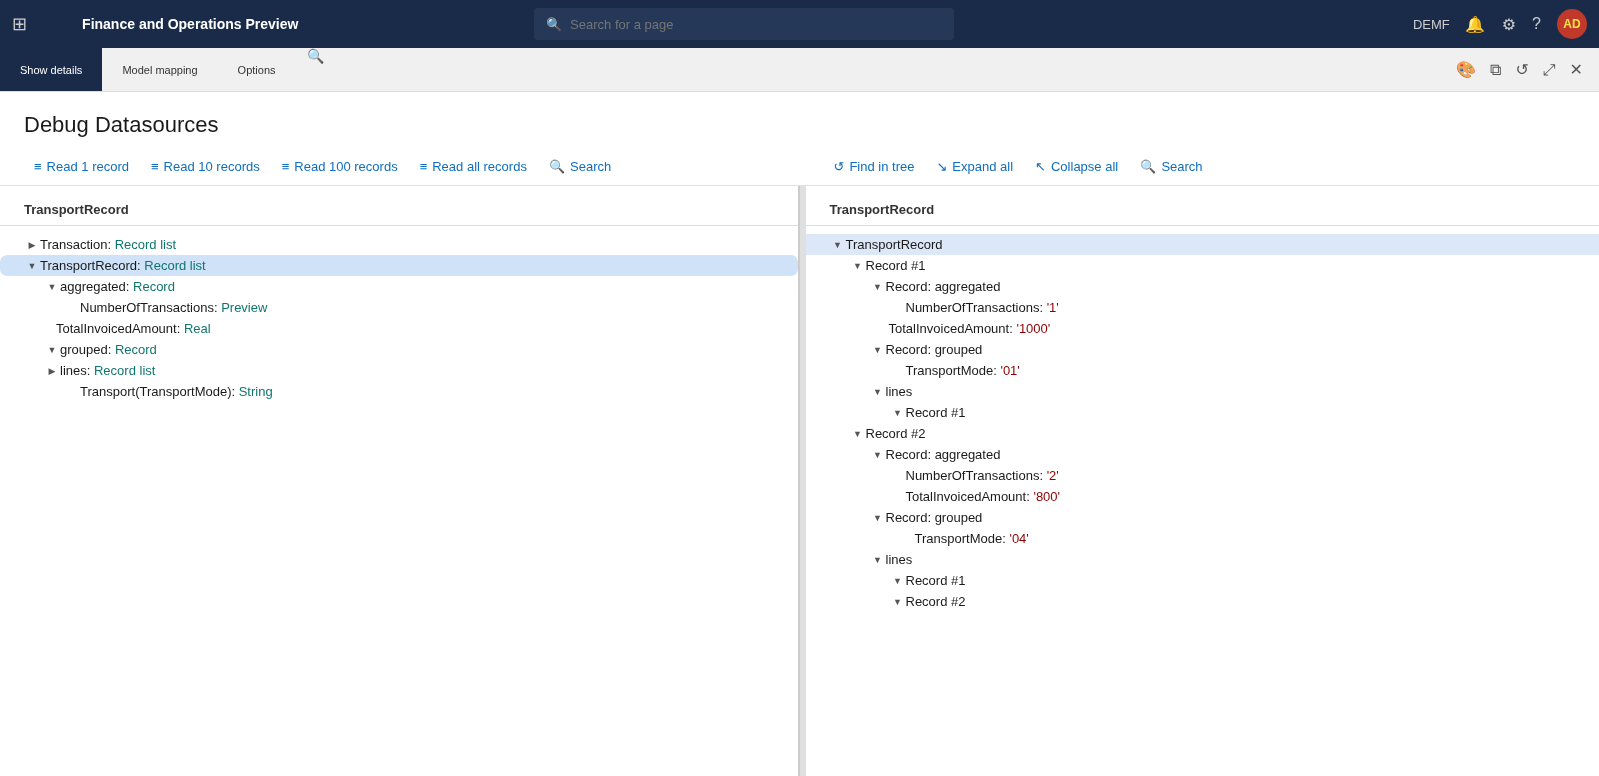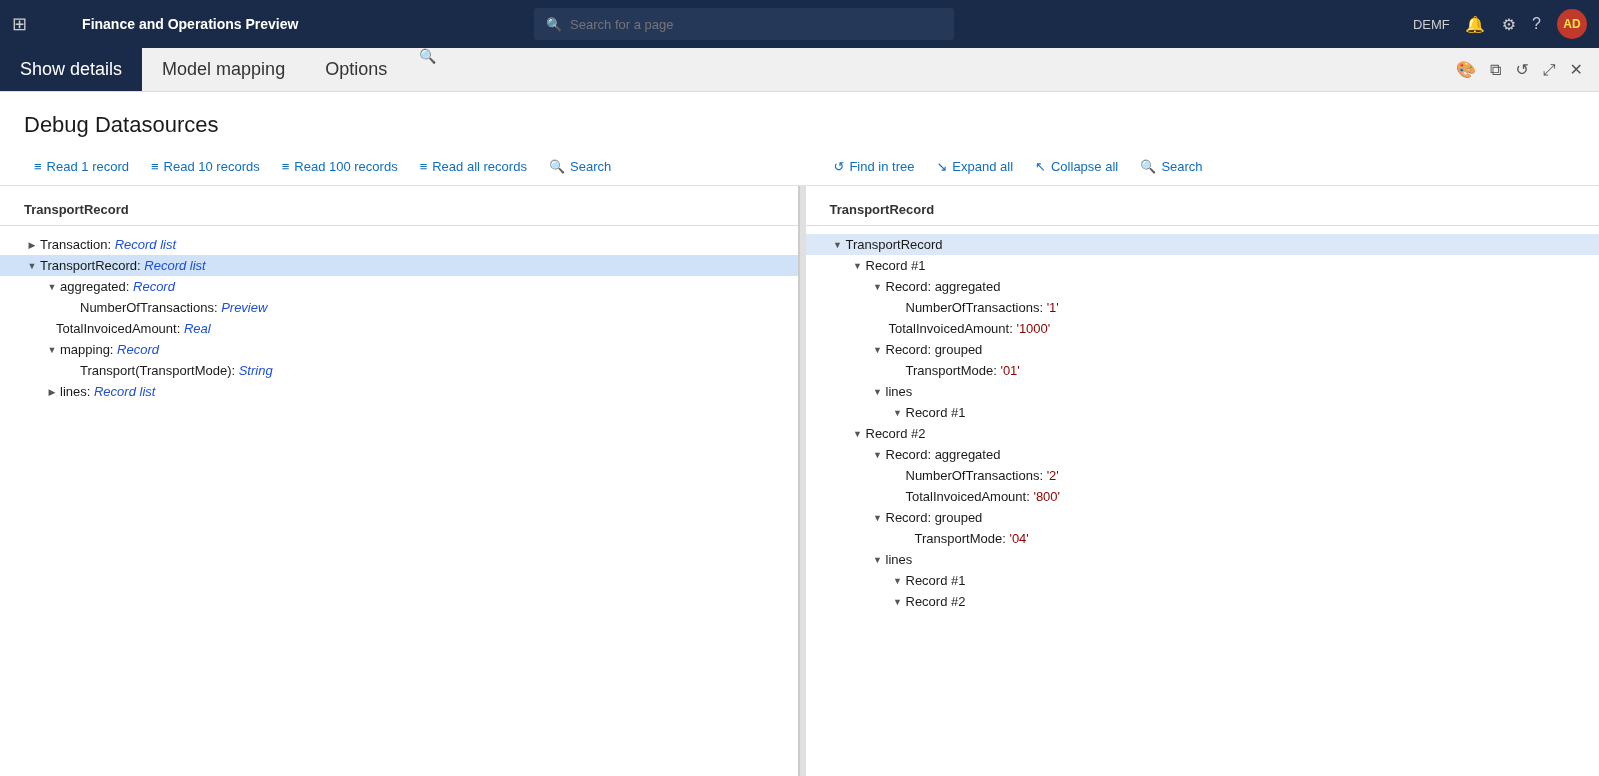--- a/index.html
+++ b/index.html
@@ -52,21 +52,21 @@
       border-bottom: 1px solid #ddd;
       height: 44px;
       display: flex;
       align-items: stretch;
       padding: 0;
     }
     .secondary-nav .tab {
       padding: 0 20px;
       display: flex;
       align-items: center;
-      font-size: 18px;
+      font-size: 11px;
       cursor: pointer;
       border: none;
       background: none;
       color: #333;
       text-align: center;
     }
     .secondary-nav .tab.active {
       background: #1a2b4a;
       color: white;
     }
@@ -149,36 +149,36 @@
     .tree-container { padding: 4px 0; }
     .tree-item {
       display: flex;
       align-items: center;
       padding: 3px 8px 3px 0;
       cursor: pointer;
       white-space: nowrap;
       font-size: 13px;
       color: #1a1a1a;
     }
-    .tree-item.selected { background: #cfe2f7; }
+    .tree-item.selected { background: #cfe2f7; border-radius: 7px; }
     .tree-item.highlighted { background: #dce8f7; }
     .toggle-arrow {
       display: inline-flex;
       align-items: center;
       justify-content: center;
       width: 16px;
       font-size: 9px;
       color: #555;
       flex-shrink: 0;
     }
     .toggle-arrow.expanded::before { content: '▼'; }
     .toggle-arrow.collapsed::before { content: '▶'; }
     .toggle-arrow.leaf::before { content: ''; }
     .item-label { flex: 1; }
-    .item-label .type-text { color: #1d4ed8; font-style: italic; }
+    .item-label .type-text { color: #0f766e; }
     .item-label .value-text { color: #8B0000; }
   </style>
 </head>
 <body>
 
 <div class="top-nav">
   <span class="grid-icon">⊞</span>
   <span class="app-title">Finance and Operations Preview</span>
   <div class="search-bar">
     <span class="search-icon">🔍</span>
@@ -278,29 +278,29 @@
           <div class="tree-item" style="padding-left: 64px;">
             <span class="toggle-arrow leaf"></span>
             <span class="item-label"><span>NumberOfTransactions: </span><span class="type-text">Preview</span></span>
           </div>
           <div class="tree-item" style="padding-left: 40px;">
             <span class="toggle-arrow leaf"></span>
             <span class="item-label"><span>TotalInvoicedAmount: </span><span class="type-text">Real</span></span>
           </div>
           <div class="tree-item" style="padding-left: 44px;">
             <span class="toggle-arrow expanded"></span>
-            <span class="item-label"><span>mapping: </span><span class="type-text">Record</span></span>
-          </div>
-          <div class="tree-item" style="padding-left: 64px;">
-            <span class="toggle-arrow leaf"></span>
-            <span class="item-label"><span>Transport(TransportMode): </span><span class="type-text">String</span></span>
+            <span class="item-label"><span>grouped: </span><span class="type-text">Record</span></span>
           </div>
           <div class="tree-item" style="padding-left: 44px;">
             <span class="toggle-arrow collapsed"></span>
             <span class="item-label"><span>lines: </span><span class="type-text">Record list</span></span>
+          </div>
+          <div class="tree-item" style="padding-left: 64px;">
+            <span class="toggle-arrow leaf"></span>
+            <span class="item-label"><span>Transport(TransportMode): </span><span class="type-text">String</span></span>
           </div>
         </div>
     </div>
 
     <div style="width:6px; background:#e0e0e0; cursor:col-resize; flex-shrink:0;"></div>
 
     <div class="right-panel">
       <div class="panel-header">TransportRecord</div>
       <div class="tree-container" id="right-tree">
           <div class="tree-item highlighted" style="padding-left: 24px;">

